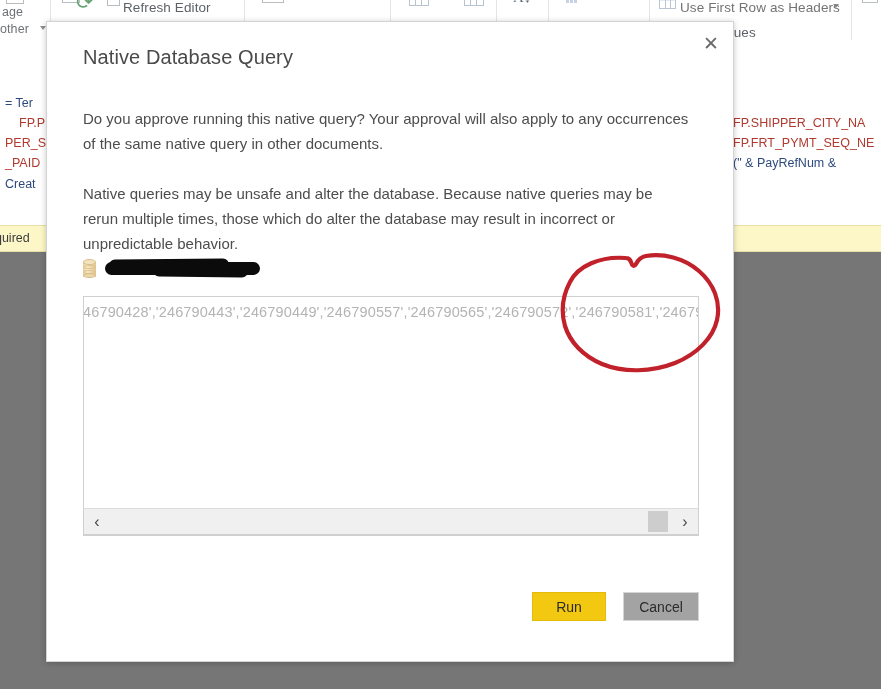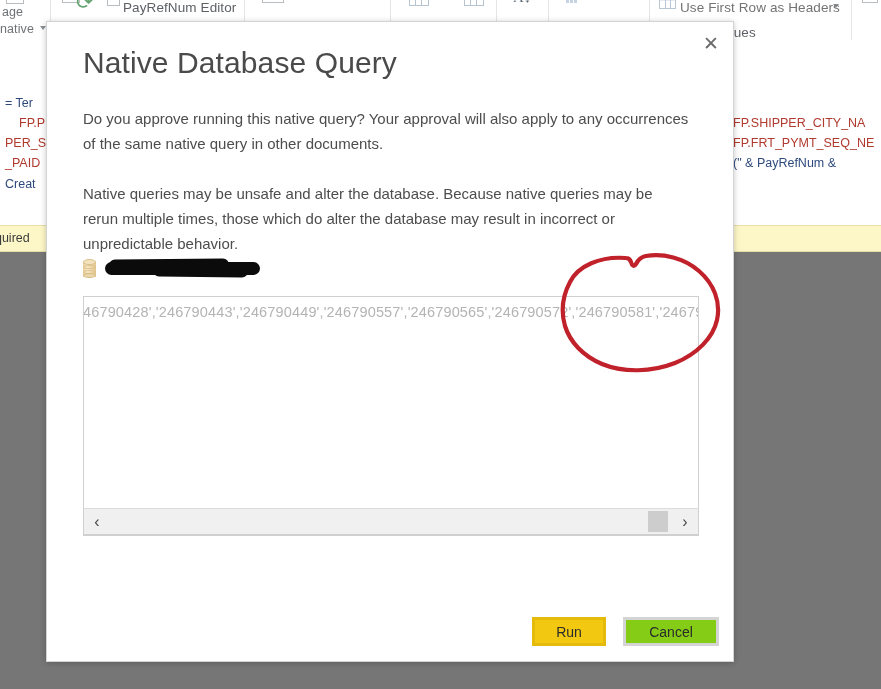--- a/index.html
+++ b/index.html
@@ -196,21 +196,21 @@
     font-weight: 300;
     line-height: 1;
     cursor: pointer;
     user-select: none;
   }
 
   .dlg-title {
     position: absolute;
     left: 36px;
     top: 24px;
-    font-size: 30px;
+    font-size: 20px;
     font-weight: 400;
     color: #4a4a4a;
     letter-spacing: .1px;
   }
 
   .dlg-para {
     position: absolute;
     left: 36px;
     width: 608px;
     font-size: 15px;
@@ -364,42 +364,42 @@
     left: 36px;
     top: 528px;
     font-size: 14.5px;
     color: #1f4e79;
     text-decoration: underline;
     cursor: pointer;
   }
 
   .btn {
     position: absolute;
-    top: 595px;
+    top: 570px;
     height: 29px;
-    border: 3px solid #be185d;
+    border: 1px solid #be185d;
     box-sizing: border-box;
     font-size: 14px;
     color: #2b2b2b;
     display: flex;
     align-items: center;
     justify-content: center;
     cursor: pointer;
     font-family: "Liberation Sans", sans-serif;
   }
   #btn-run {
     left: 485px;
     width: 74px;
     background: #f2c811;
     border-color: #e4bb0a;
   }
   #btn-cancel {
     left: 576px;
-    width: 96px;
-    background: #84cc16;
+    width: 76px;
+    background: #a3a3a3;
     border-color: #d4d4d4;
   }
 
   
   #annotation {
     position: absolute;
     left: 0; top: 0;
     width: 881px;
     height: 689px;
     pointer-events: none;
@@ -450,23 +450,23 @@
 
     <div class="ribbon-sep" style="left:50px;"></div>
     <div class="ribbon-sep" style="left:244px;"></div>
     <div class="ribbon-sep" style="left:390px;"></div>
     <div class="ribbon-sep" style="left:496px;"></div>
     <div class="ribbon-sep" style="left:548px;"></div>
     <div class="ribbon-sep" style="left:649px;"></div>
     <div class="ribbon-sep" style="left:851px;"></div>
 
     <div class="ribbon-item" style="left:2px; top:5px;">age</div>
-    <div class="ribbon-item" style="left:0px; top:22px;">native</div>
+    <div class="ribbon-item" style="left:0px; top:22px;">other</div>
     <div class="ribbon-item" style="left:58px; top:22px;">Refresh</div>
-    <div class="ribbon-item" style="left:123px; top:0px; font-size:13.5px; color:#5d6166;">PayRefNum Editor</div>
+    <div class="ribbon-item" style="left:123px; top:0px; font-size:13.5px; color:#5d6166;">Refresh Editor</div>
     <div class="ribbon-item" style="left:252px; top:22px;">Choose</div>
     <div class="ribbon-item" style="left:315px; top:22px;">Remove</div>
     <div class="ribbon-item" style="left:404px; top:22px;">Keep</div>
     <div class="ribbon-item" style="left:456px; top:22px;">Remove</div>
     <div class="ribbon-item" style="left:561px; top:22px;">Split</div>
     <div class="ribbon-item" style="left:604px; top:22px;">Group</div>
     <div class="ribbon-item" style="left:680px; top:0px; font-size:13.5px; color:#737373;">Use First Row as Headers</div>
     <div class="ribbon-item" style="left:723px; top:25px; font-size:13.5px; color:#5d6166;">alues</div>
   </div>
 

